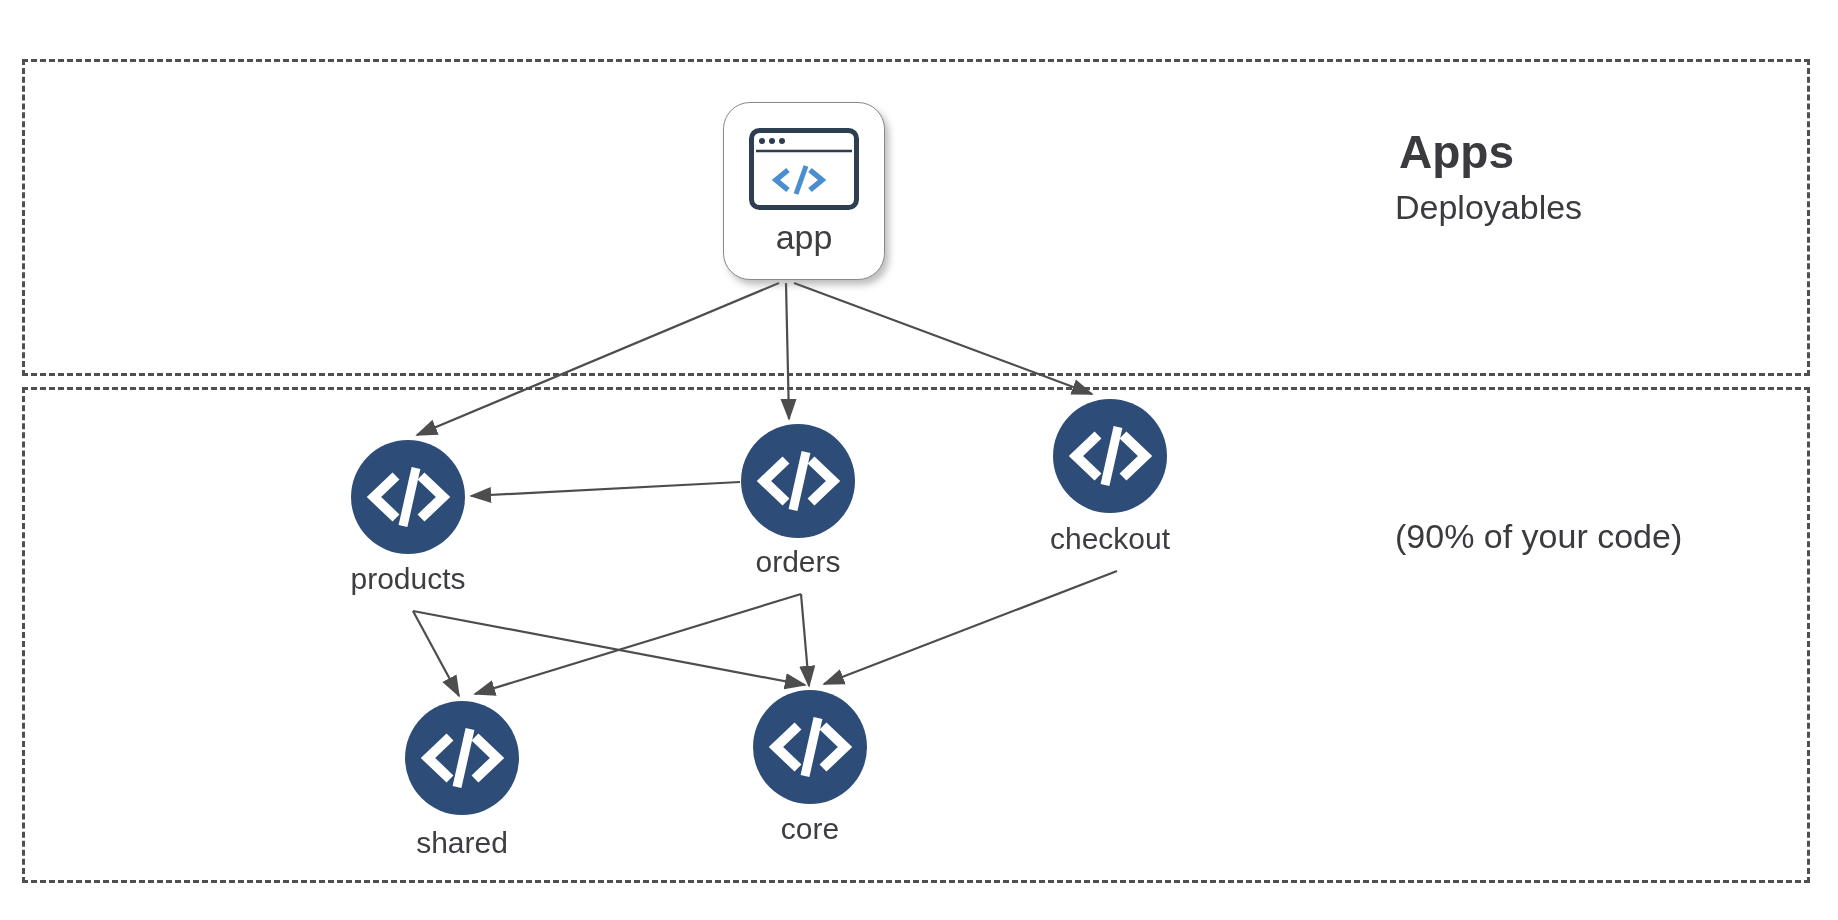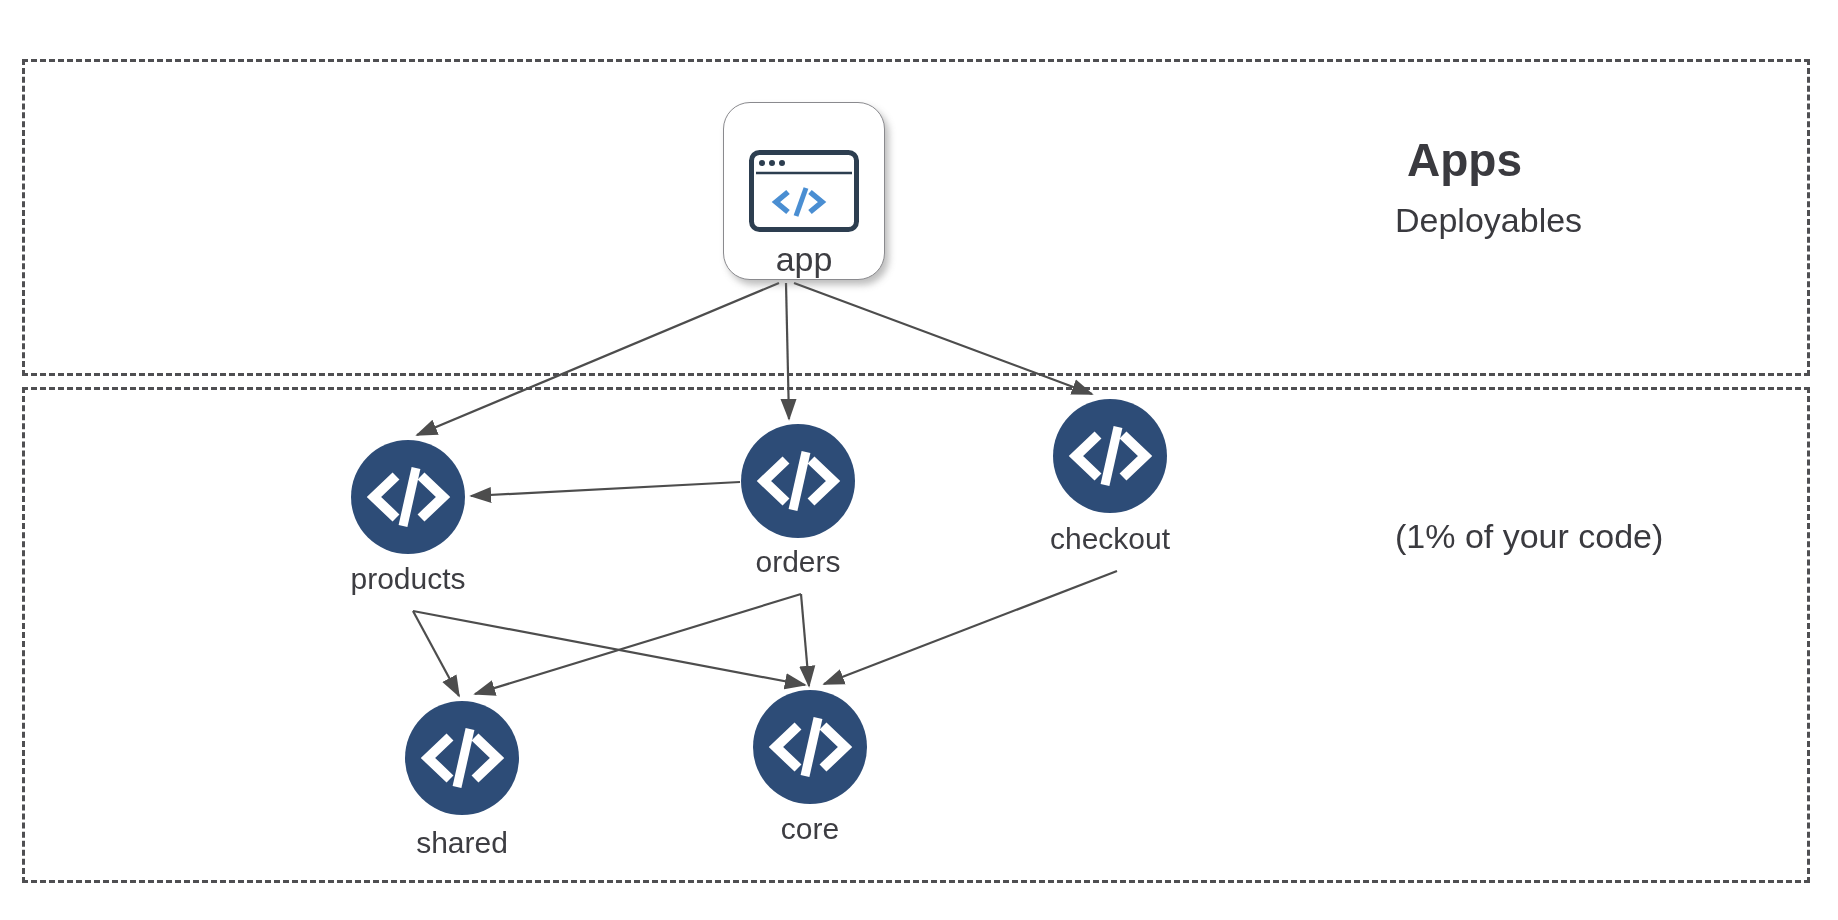--- a/index.html
+++ b/index.html
@@ -9,33 +9,33 @@
   }
   .section-box{
     position:absolute;border:3px dashed var(--dashed-border,#4f4f52);
     background:transparent;box-sizing:border-box;
   }
   #apps-box{left:22px;top:59px;width:1788px;height:317px;}
   #libs-box{left:22px;top:387px;width:1788px;height:496px;}
   .section-label{position:absolute;color:var(--heading-text,#3a3a3f);}
   #apps-label{left:1395px;top:121px;}
   #libs-label{left:1395px;top:509px;}
-  .section-title{font-size:46px;font-weight:700;line-height:1.2;margin:12px;}
+  .section-title{font-size:46px;font-weight:700;line-height:1.2;margin:4px;}
   .section-subtitle{font-size:34px;font-weight:400;line-height:1.2;margin-top:7px;}
   #edge-svg{position:absolute;left:0;top:0;z-index:2;pointer-events:none;}
   .edge{stroke:var(--edge,#4d4d4d);stroke-width:2.2;}
   .node-circle{fill:var(--node-fill,#2d4c77);}
   .glyph{stroke:var(--node-glyph,#fff);stroke-width:10;fill:none;stroke-linejoin:miter;stroke-linecap:butt;}
   .glyph-slash{stroke:var(--node-glyph,#fff);stroke-width:9;stroke-linecap:butt;}
   .node-label{font-size:30px;fill:var(--label-text,#3d3d42);text-anchor:middle;font-family:"Liberation Sans",sans-serif;}
   #app-node{
     position:absolute;left:723px;top:102px;width:162px;height:178px;box-sizing:border-box;
     background:#fff;border:1.5px solid #8a8a8e;border-radius:27px;
     box-shadow:4px 5px 7px rgba(110,110,110,.45);
-    display:flex;flex-direction:column;align-items:center;padding-top:13px;z-index:3;justify-content:flex-end;
+    display:flex;flex-direction:column;align-items:center;padding-top:25px;z-index:3;
   }
   #app-node .browser-icon{display:block;}
   .browser-frame{fill:#fff;stroke:var(--icon-navy,#2d3e50);stroke-width:5;}
   .browser-dot{fill:var(--icon-navy,#2d3e50);}
   .browser-bar{stroke:var(--icon-navy,#2d3e50);stroke-width:2.5;}
   .app-glyph{stroke:var(--icon-blue,#4a8ed2);stroke-width:5.5;fill:none;stroke-linejoin:miter;}
   .app-glyph-slash{stroke:var(--icon-blue,#4a8ed2);stroke-width:5;}
   #app-label{font-size:34px;color:var(--label-text,#3d3d42);margin-top:8px;}
 </style>
 </head>
@@ -44,21 +44,21 @@
 <div id="canvas">
 
   <div id="apps-box" class="section-box"></div>
   <div id="libs-box" class="section-box"></div>
 
   <div id="apps-label" class="section-label">
     <div class="section-title">Apps</div>
     <div class="section-subtitle">Deployables</div>
   </div>
   <div id="libs-label" class="section-label">
-    <div class="section-subtitle">(1% of your code)</div>
+    <div class="section-subtitle">(90% of your code)</div>
   </div>
 
   <svg id="edge-svg" width="1838" height="920">
     <defs>
       <marker id="arrowhead" viewBox="0 0 12 10" refX="11" refY="5" markerWidth="10" markerHeight="8.5" orient="auto-start-reverse">
         <path d="M 0 0.6 L 12 5 L 0 9.4 Z" fill="#4d4d4d"></path>
       </marker>
     </defs>
     <g id="edges-layer">
         <line x1="779" y1="283" x2="417" y2="435" class="edge" marker-end="url(#arrowhead)"></line>

